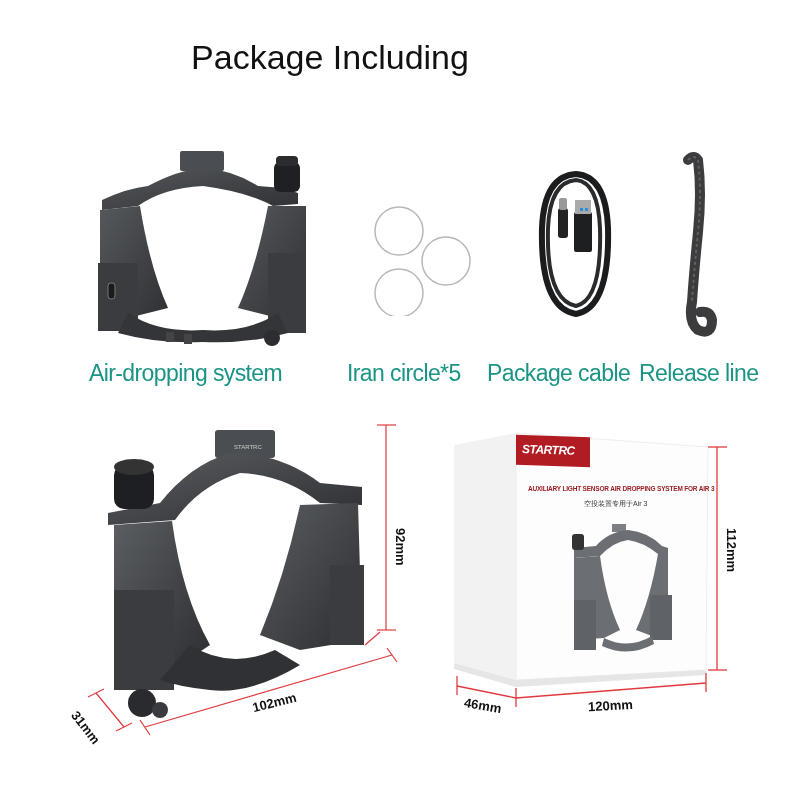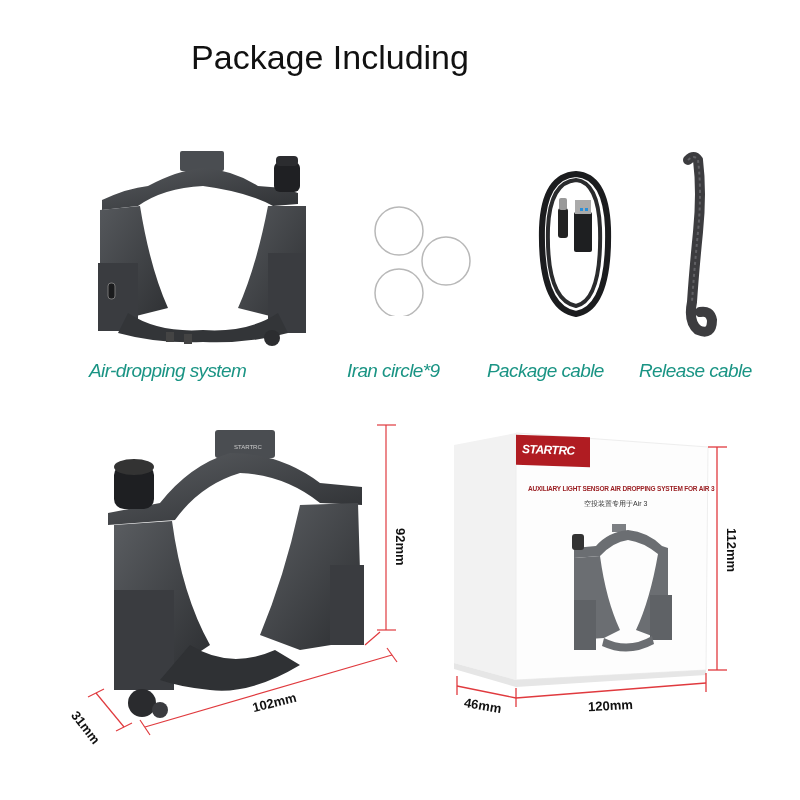--- a/index.html
+++ b/index.html
@@ -6,22 +6,22 @@
   html, body { width: 800px; height: 800px; background: #ffffff; overflow: hidden; }
   body { position: relative; font-family: "Liberation Sans", sans-serif; }
 
   .title {
     position: absolute; left: 0; top: 38px; width: 660px;
     text-align: center; font-size: 34px; color: #111; font-weight: 400;
     font-family: "Liberation Sans", sans-serif;
   }
 
   .item-label {
-    position: absolute; top: 360px; font-size: 19px; color: #1a9484;
-    font-family: "Liberation Sans", sans-serif; letter-spacing: -0.6px; white-space: nowrap; font-style: italic;
+    position: absolute; top: 360px; font-size: 23px; color: #1a9484;
+    font-family: "Liberation Sans", sans-serif; letter-spacing: -0.6px; white-space: nowrap;
   }
 
   .abs { position: absolute; }
 
   .dim-text {
     position: absolute; font-weight: 700; font-size: 13px; color: #111;
     font-family: "Liberation Sans", sans-serif; white-space: nowrap;
   }
 
   .box-brand {
@@ -91,23 +91,23 @@
   <rect x="44" y="40" width="3" height="3" fill="#2a8fd8"></rect>
   <rect x="49" y="40" width="3" height="3" fill="#2a8fd8"></rect>
 </svg>
 
 <svg class="abs" style="left:668px;top:152px" width="60" height="186" viewBox="0 0 60 186">
   <path d="M20 8 Q26 2 30 8 Q34 40 30 80 Q26 120 24 150 Q20 170 30 178 Q44 184 44 168 Q42 158 32 160" fill="none" stroke="#3c3c3f" stroke-width="10" stroke-linecap="round"></path>
   <path d="M20 8 Q26 2 30 8 Q34 40 30 80 Q26 120 24 150" fill="none" stroke="#606064" stroke-width="2" stroke-dasharray="3 3"></path>
 </svg>
 
 <div class="item-label" style="left:89px">Air-dropping system</div>
-<div class="item-label" style="left:347px">Iran circle*9</div>
+<div class="item-label" style="left:347px">Iran circle*5</div>
 <div class="item-label" style="left:487px">Package cable</div>
-<div class="item-label" style="left:639px">Release cable</div>
+<div class="item-label" style="left:639px">Release line</div>
 
 <svg class="abs" style="left:100px;top:425px" width="280" height="300" viewBox="0 0 280 300">
   <defs>
     <linearGradient id="g2" x1="0" y1="0" x2="1" y2="1">
       <stop offset="0" stop-color="#5a5d61"></stop>
         <stop offset="1" stop-color="#2c2e31"></stop>
     </linearGradient>
   </defs>
 
   <rect x="115" y="5" width="60" height="28" rx="3" fill="#4a4d51"></rect>

